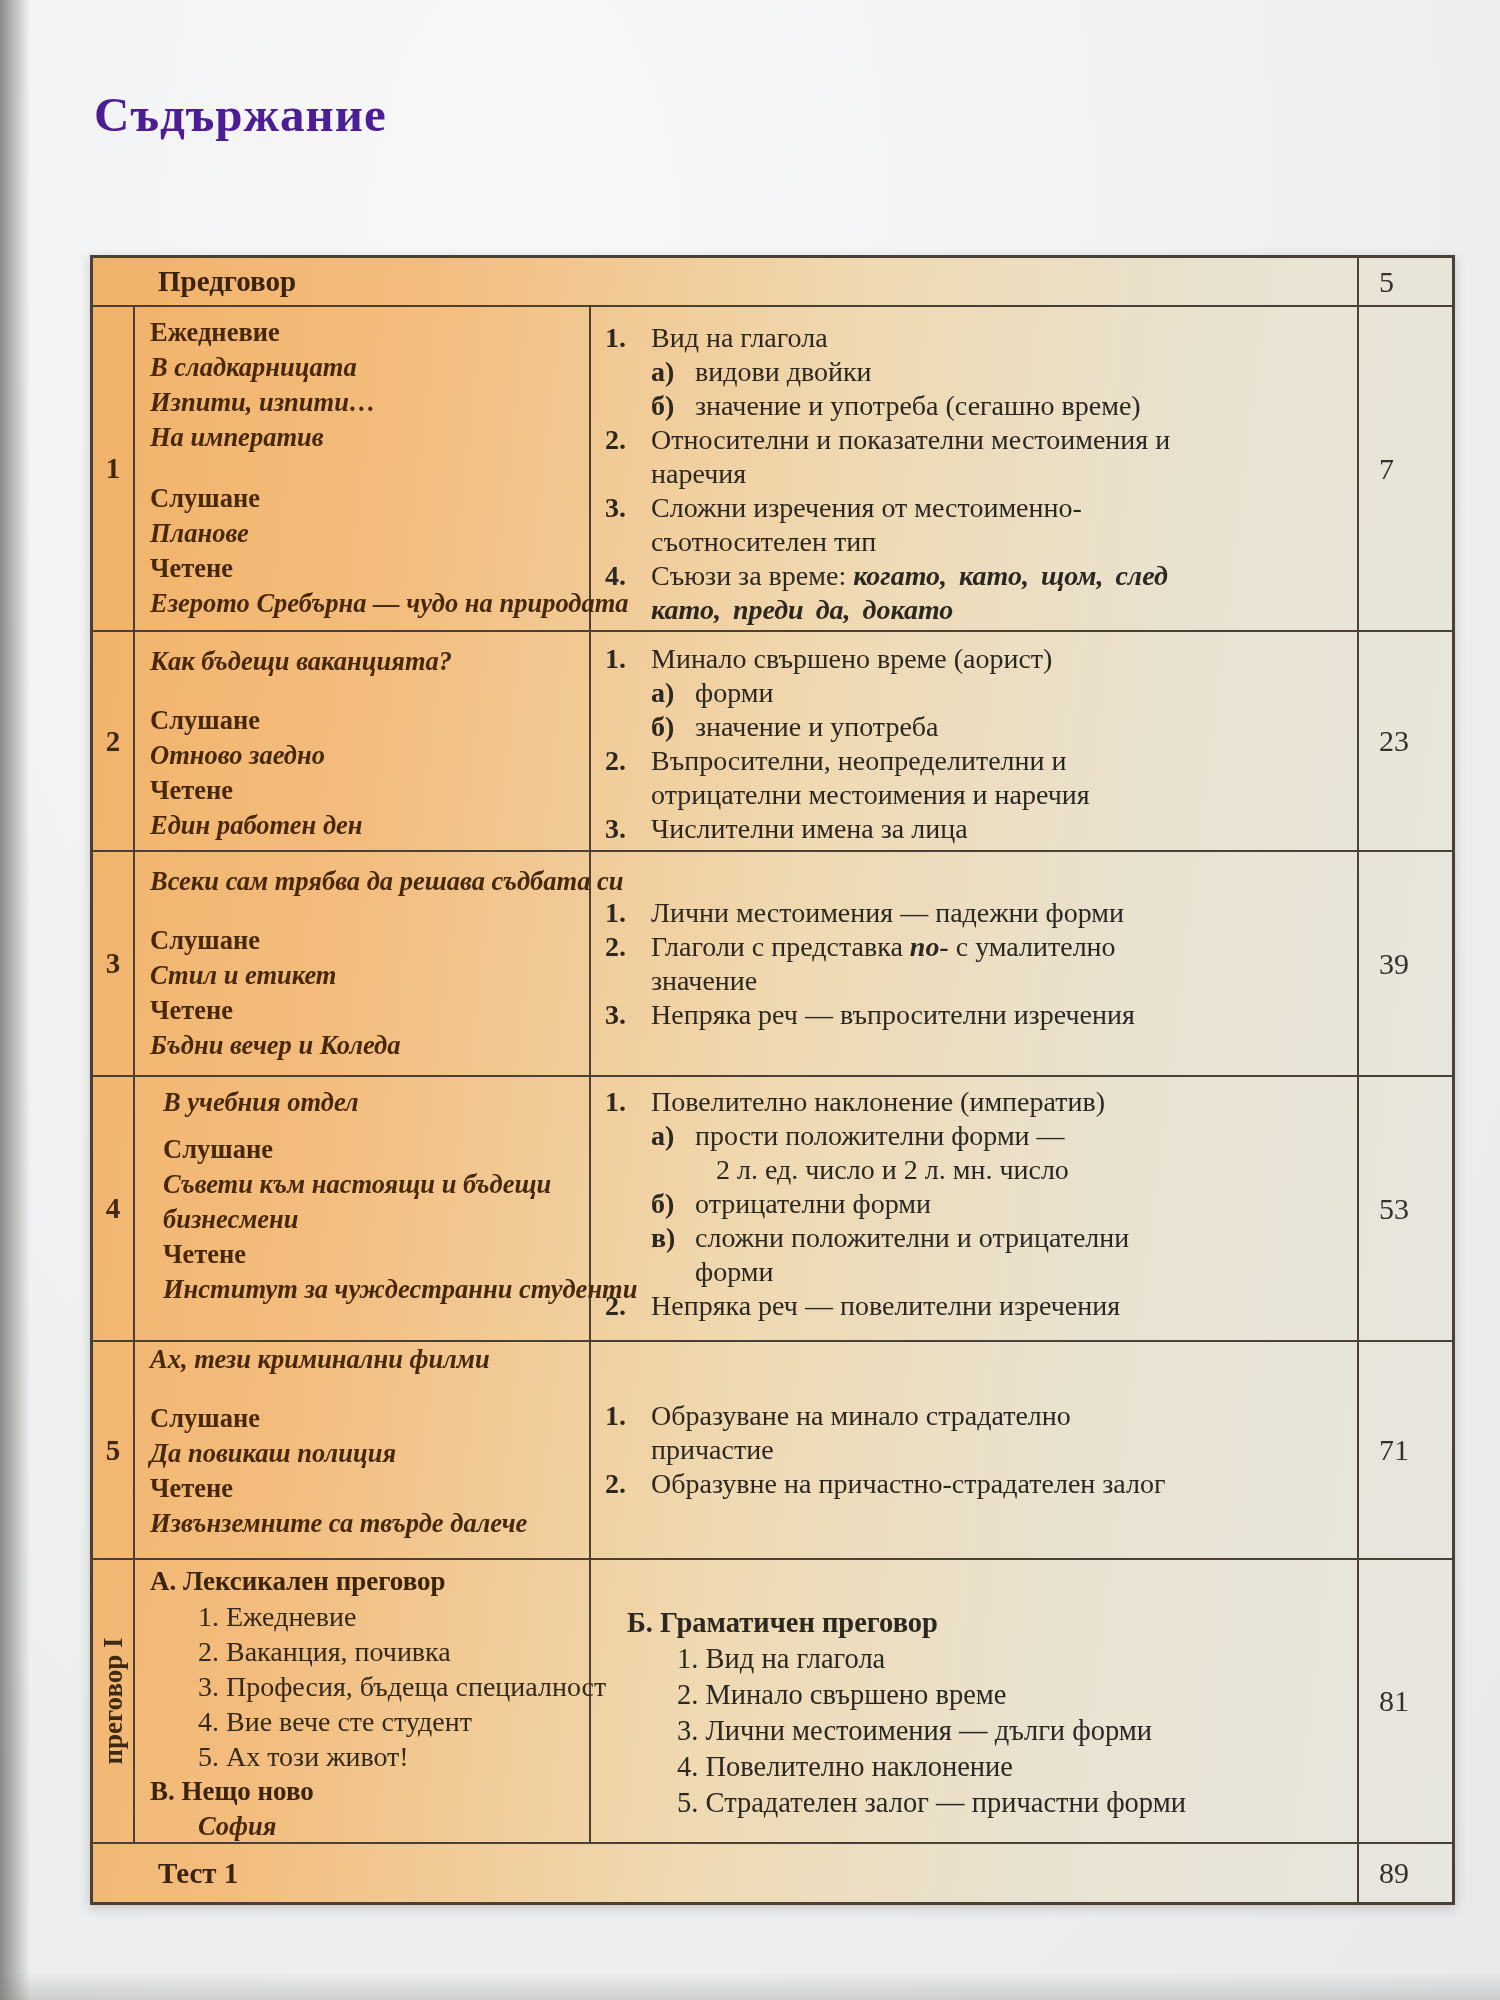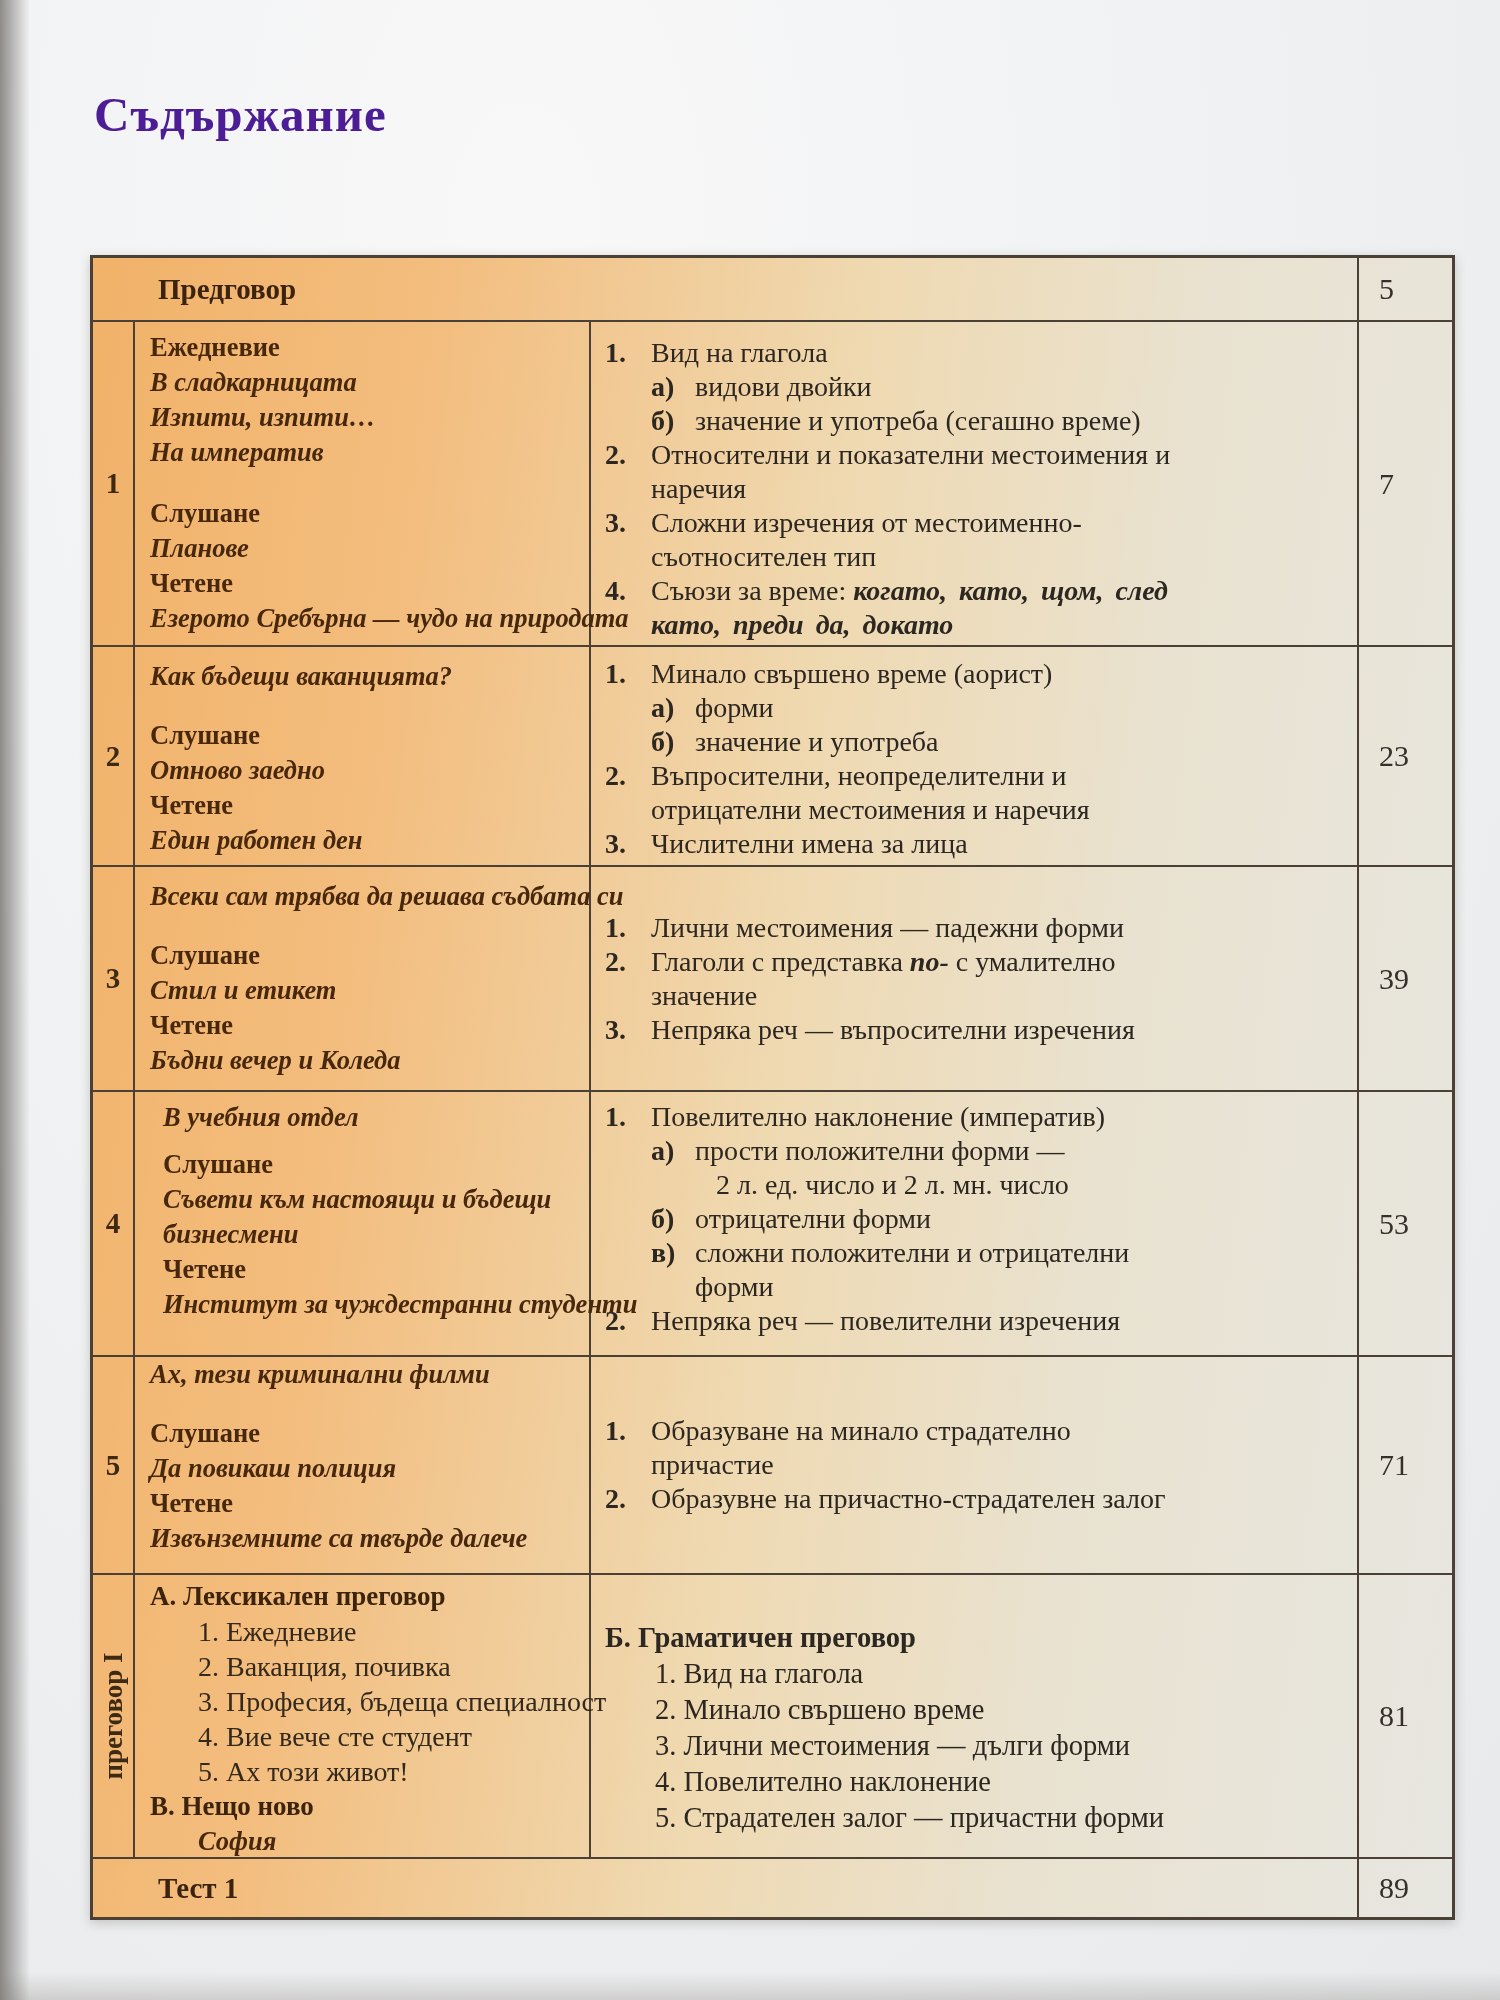--- a/index.html
+++ b/index.html
@@ -64,21 +64,21 @@
 </head>
 <body>
 
 <div class="paper"></div>
 <div class="edge-left"></div>
 <div class="edge-bottom"></div>
 
 <h1 class="title">Съдържание</h1>
 
 <div class="table">
-    <div class="trow" style="height: 62px; border-radius: 14px;">
+    <div class="trow" style="height: 47px; border-radius: 14px;">
       <div class="spancell">
         <span class="hlabel">Предговор</span>
       </div>
       <div class="pagecell">5</div>
     </div>
     <div class="trow" style="height: 325px;">
       <div class="numcell">
         <span class="numtext">1</span>
       </div>
       <div class="leftcell" style="padding-top: 8px;">
@@ -260,21 +260,21 @@
       <div class="leftcell" style="padding-top: 4px;">
         <div class="lline l-bh">А. Лексикален преговор</div>
         <div class="lline l-pn">1. Ежедневие</div>
         <div class="lline l-pn">2. Ваканция, почивка</div>
         <div class="lline l-pn">3. Професия, бъдеща специалност</div>
         <div class="lline l-pn">4. Вие вече сте студент</div>
         <div class="lline l-pn">5. Ах този живот!</div>
         <div class="lline l-bh">В. Нещо ново</div>
         <div class="lline l-bih">София</div>
       </div>
-      <div class="rightcell" style="padding-top: 45px;">
+      <div class="rightcell" style="padding-top: 45px; margin-left: 22px;">
         <div class="rl-bh">Б. Граматичен преговор</div>
         <div class="rl-pn">1. Вид на глагола</div>
         <div class="rl-pn">2. Минало свършено време</div>
         <div class="rl-pn">3. Лични местоимения — дълги форми</div>
         <div class="rl-pn">4. Повелително наклонение</div>
         <div class="rl-pn">5. Страдателен залог — причастни форми</div>
       </div>
       <div class="pagecell">81</div>
     </div>
     <div class="trow" style="height: 60px; gap: 14px;">

